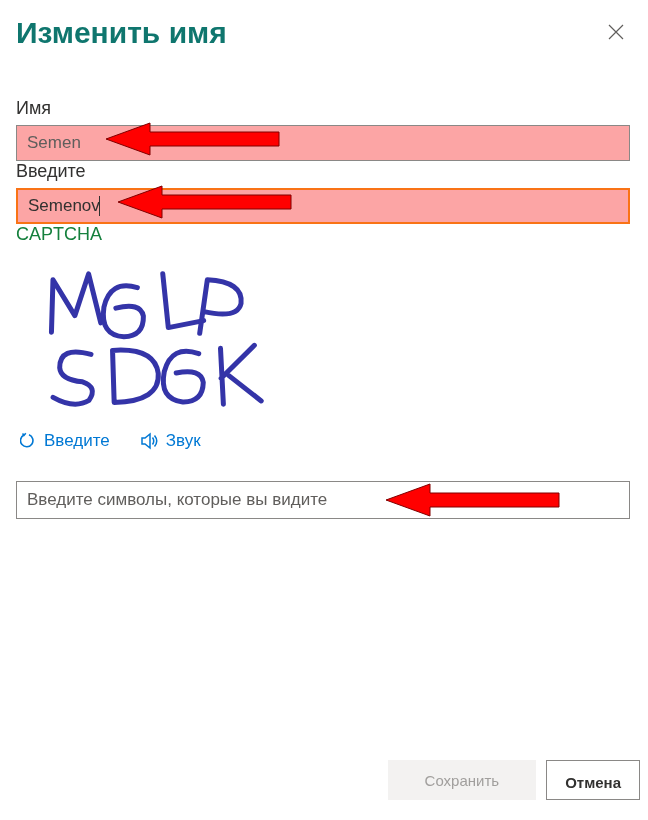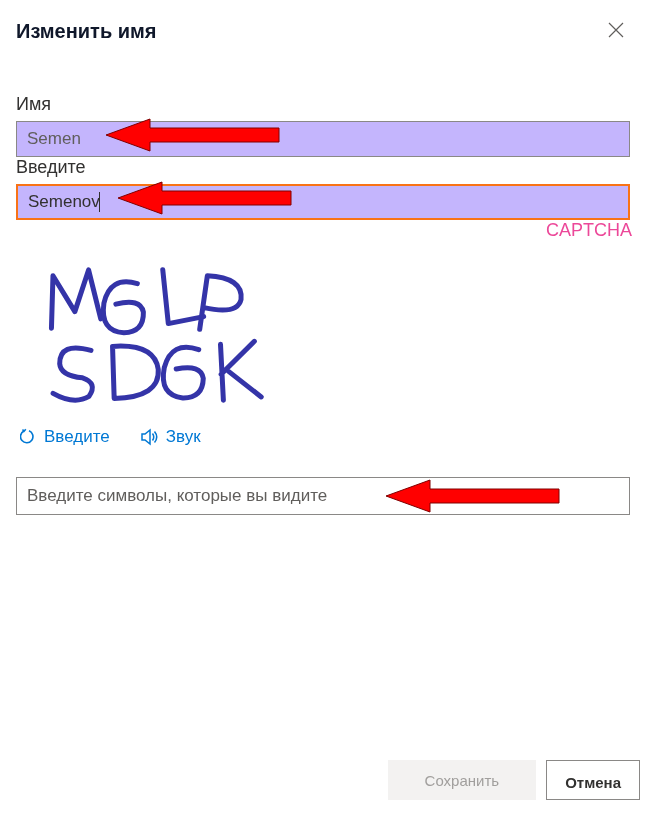--- a/index.html
+++ b/index.html
@@ -12,23 +12,23 @@
       padding: 16px;
       position: relative;
     }
     .header {
       display: flex;
       justify-content: space-between;
       align-items: center;
       margin-bottom: 48px;
     }
     .title {
-      font-size: 20px;
+      font-size: 30px;
       font-weight: 600;
-      color: #0f172a;
+      color: #0f766e;
     }
     .close-x {
       font-size: 22px;
       color: #605e5c;
       cursor: pointer;
       padding: 4px 8px;
       line-height: 1;
     }
     .field-label {
       display: block;
@@ -37,34 +37,33 @@
       margin-bottom: 6px;
     }
     .text-input {
       width: 614px;
       height: 36px;
       border: 1px solid #8a8886;
       padding: 6px 10px;
       font-size: 17px;
       font-family: inherit;
       color: #605e5c;
-      background: #c4b5fd;
+      background: #fca5a5;
       outline: none;
     }
     .text-input.focused {
       border: 2px solid #f97316;
       color: #323130;
     }
     .field-block { position: relative; }
     .captcha-label {
       font-size: 18px;
-      color: #ec4899;
+      color: #15803d;
       margin-bottom: 18px;
       display: block;
-      text-align: right;
     }
     .captcha-img-wrap {
       margin: 0 0 14px 6px;
     }
     .captcha-actions {
       display: flex;
       gap: 30px;
       align-items: center;
       margin: 6px 0 30px 4px;
     }

